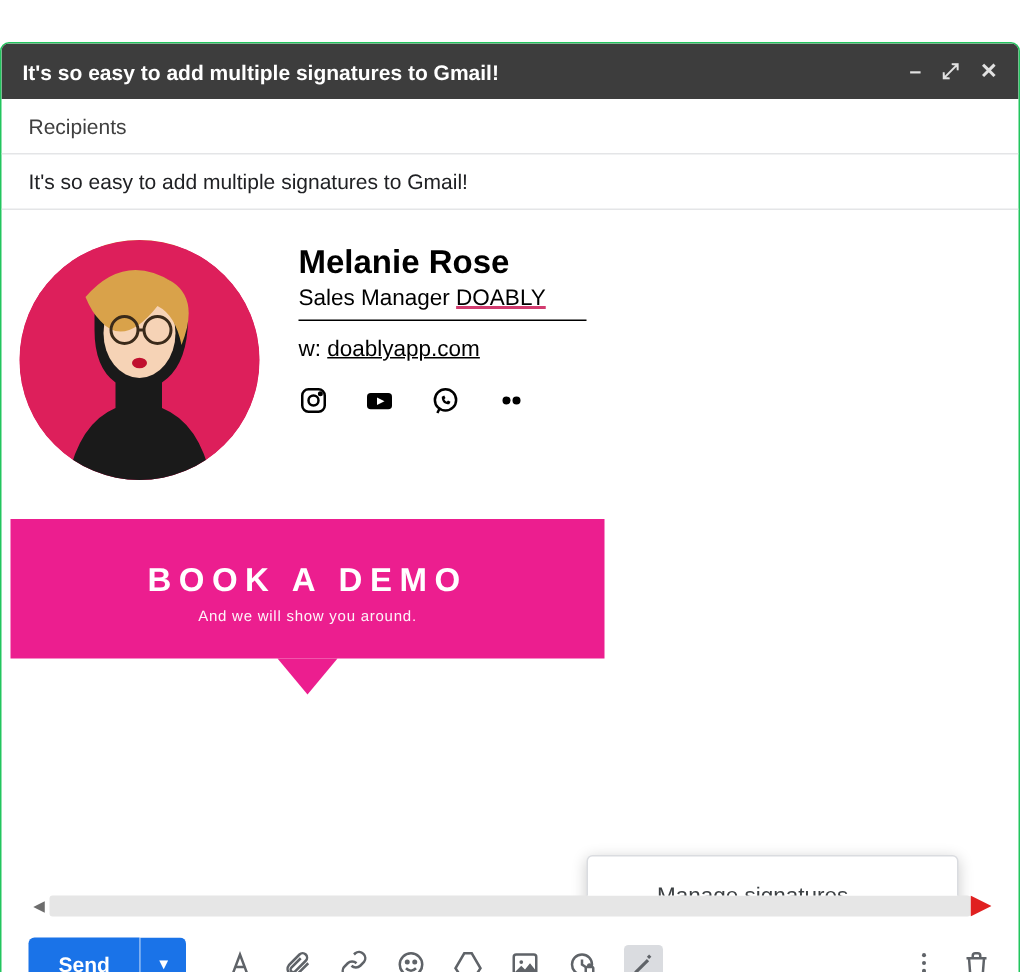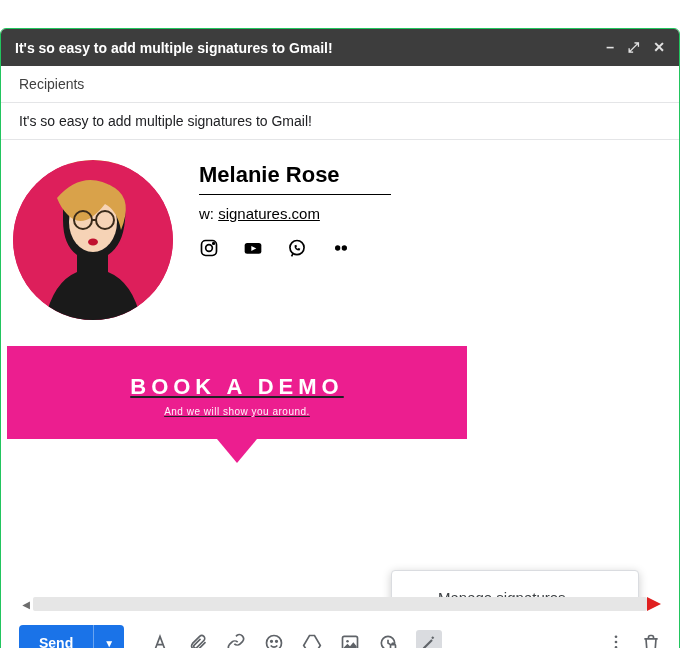--- a/index.html
+++ b/index.html
@@ -20,21 +20,21 @@
   .avatar svg{width:160px;height:160px;}
   .sig-text{padding-top:2px;}
   .sig-name{font-size:22px;font-weight:bold;color:#000;}
   .sig-role{font-size:15px;color:#000;margin-top:2px;}
   .sig-role .company{text-decoration:underline;text-decoration-color:#d23b6f;text-decoration-thickness:1.5px;}
   .sig-hr{border:none;border-top:1.5px solid #000;margin:6px 0 10px 0;width:192px;}
   .sig-web{font-size:15px;color:#000;}
   .sig-web a{color:#000;}
   .social-row{display:flex;gap:24px;margin-top:16px;}
   .social-row .ico{width:20px;height:20px;color:#000;}
-  .banner-wrap{margin-top:26px;margin-left:4px;width:460px;text-decoration:underline;}
+  .banner-wrap{margin-top:26px;margin-left:4px;width:396px;}
   .banner{background:#ec1e8f;color:#fff;text-align:center;padding:28px 10px 22px 10px;position:relative;}
   .banner h2{font-size:22px;letter-spacing:5px;font-weight:900;}
   .banner p{font-size:10px;margin-top:6px;opacity:.95;letter-spacing:.5px;}
   .banner-tail{width:0;height:0;border-left:20px solid transparent;border-right:20px solid transparent;border-top:24px solid #ec1e8f;margin:0 auto;}
   
   .sig-menu{position:absolute;left:390px;top:430px;width:248px;background:#fff;border:1px solid #dadce0;border-radius:4px;box-shadow:0 2px 10px rgba(0,0,0,.2);padding:6px 0;z-index:50;}
   .sig-menu .item{padding:12px 18px 12px 46px;font-size:15px;color:#3c4043;position:relative;cursor:pointer;}
   .sig-menu .item.head{padding-bottom:14px;}
   .sig-menu .sep{margin:2px 0;}
   
@@ -86,24 +86,28 @@
           <ellipse cx="80" cy="62" rx="24" ry="30" fill="#f6d3b6"></ellipse>
           <path d="M44 38 Q70 8 102 28 Q120 40 108 70 Q104 50 92 44 Q70 72 54 54 Q48 48 44 38 Z" fill="#d9a24a"></path>
           <circle cx="70" cy="60" r="9" fill="none" stroke="#3a2a1a" stroke-width="2"></circle>
           <circle cx="92" cy="60" r="9" fill="none" stroke="#3a2a1a" stroke-width="2"></circle>
           <line x1="79" y1="60" x2="83" y2="60" stroke="#3a2a1a" stroke-width="2"></line>
           <ellipse cx="80" cy="82" rx="5" ry="3.5" fill="#c0102f"></ellipse>
         </svg>
       </div>
       <div class="sig-text">
         <div class="sig-name">Melanie Rose</div>
+        <div class="sig-role">
+          <span>Sales Manager</span>
+          <span class="company">DOABLY</span>
+        </div>
         <hr class="sig-hr">
         <div class="sig-web">
           <span>w:</span>
-          <a href="#">signatures.com</a>
+          <a href="#">doablyapp.com</a>
         </div>
         <div class="social-row">
           <span class="ico"><svg viewBox="0 0 24 24" fill="none" stroke="currentColor" stroke-width="2">
                 <rect x="3" y="3" width="18" height="18" rx="5"></rect>
                 <circle cx="12" cy="12" r="4"></circle>
                 <circle cx="17.5" cy="6.5" r="1" fill="currentColor"></circle>
               </svg></span>
           <span class="ico"><svg viewBox="0 0 24 24" fill="currentColor">
                 <rect x="2" y="6" width="20" height="13" rx="3"></rect>
                 <polygon points="10,9.5 16,12.5 10,15.5" fill="#fff"></polygon>

